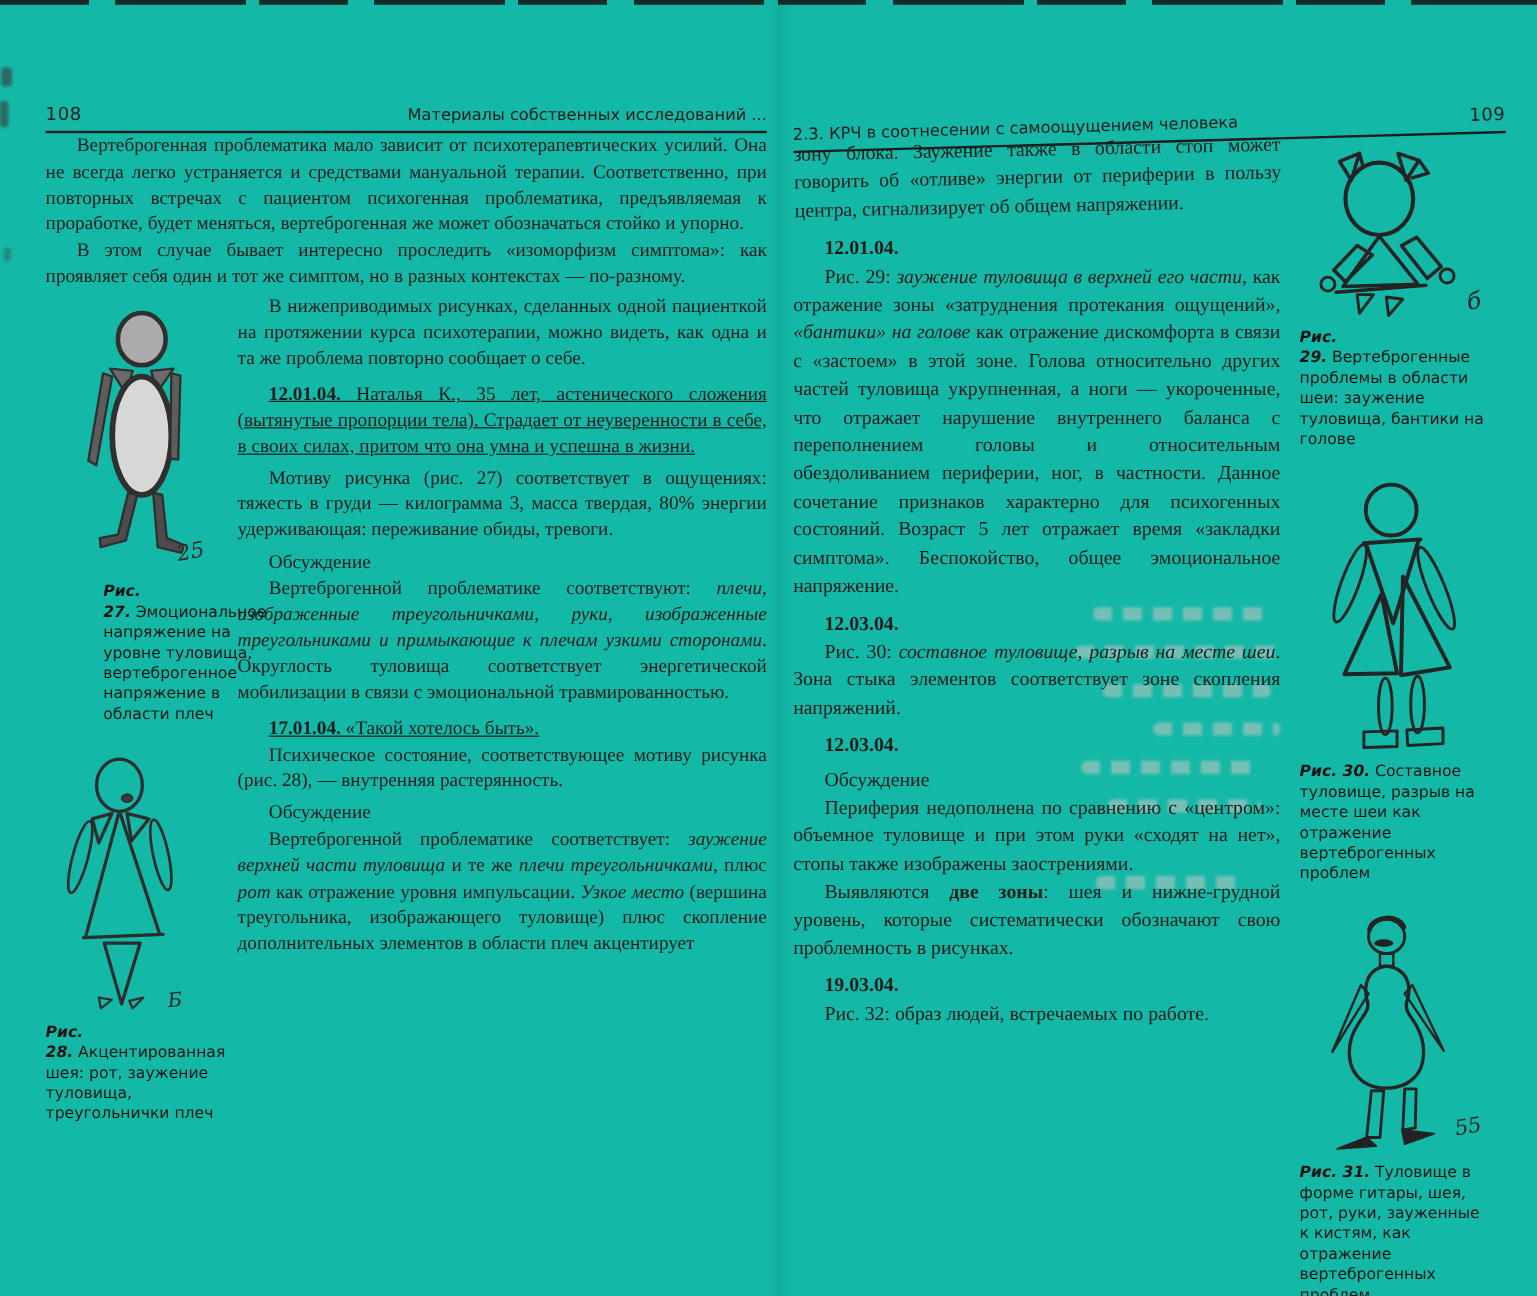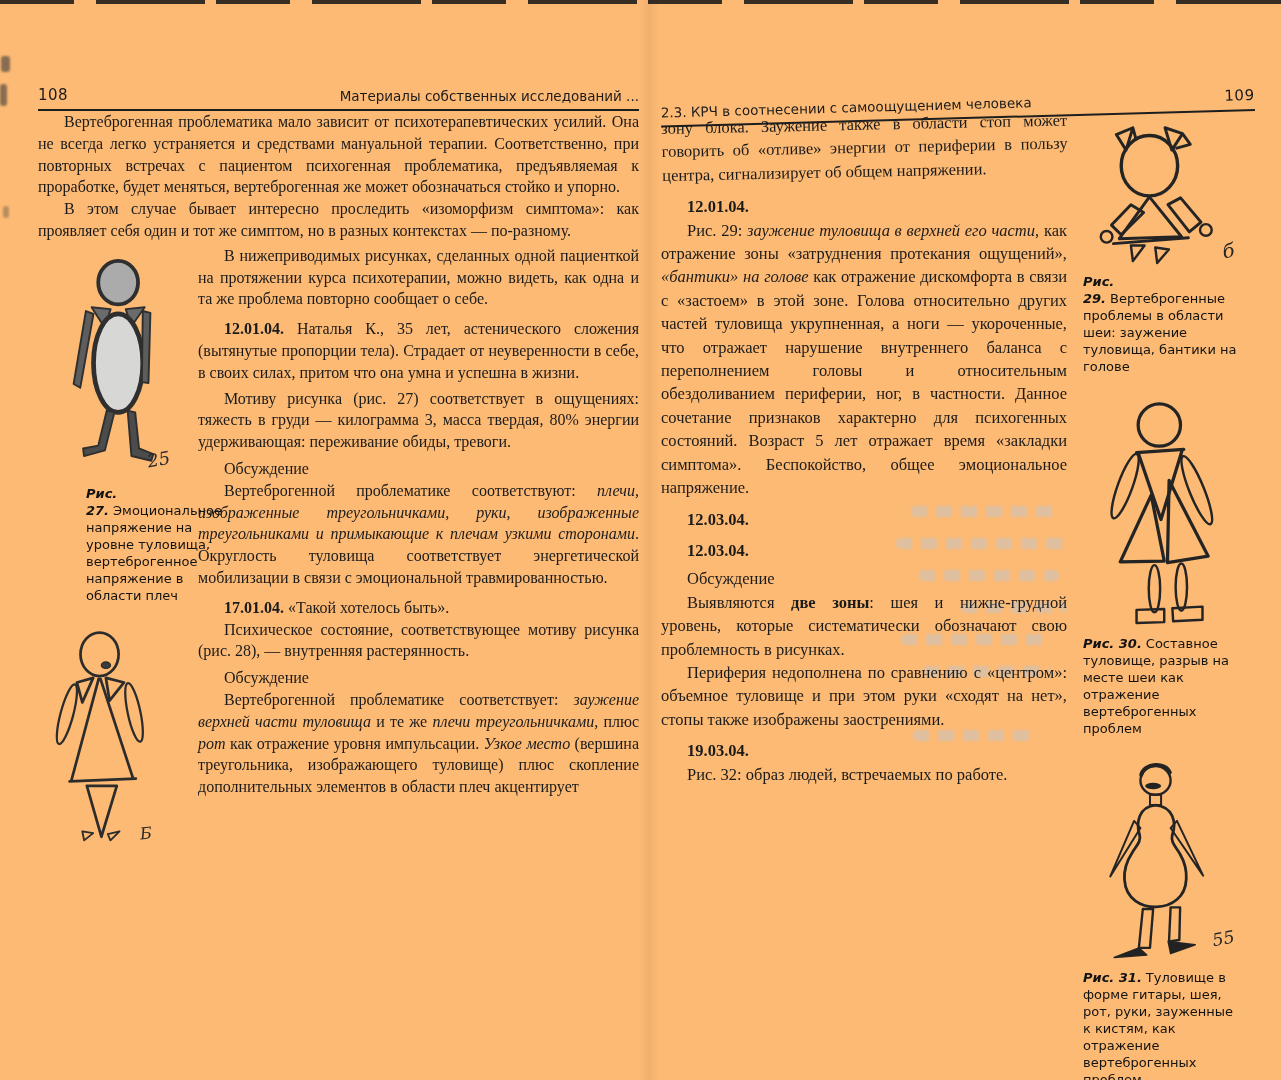--- a/index.html
+++ b/index.html
@@ -1,16 +1,16 @@
 <!DOCTYPE html>
 <html lang="ru"><head>
 <meta charset="utf-8">
 <style>
   html,body{margin:0;padding:0;background:#e9e9e7;}
-  .canvas{position:relative;width:1281px;height:1080px;background:#fdba74;overflow:hidden;
+  .canvas{position:relative;width:1281px;height:1080px;background:#14b8a6;overflow:hidden;
           font-family:"Liberation Serif","DejaVu Serif",serif;color:#1b1b1b;}
   
   .edge-top{position:absolute;left:0;top:0;width:100%;height:4px;opacity:.85;
     background:repeating-linear-gradient(90deg,#141414 0 74px,transparent 74px 96px,#141414 96px 205px,transparent 205px 216px);}
   .edge-smudge{position:absolute;background:#3a3a3a;border-radius:3px;filter:blur(1.2px);opacity:.6;}
   .s1{left:1px;top:56px;width:9px;height:16px;}
   .s2{left:0;top:84px;width:7px;height:22px;}
   .s3{left:3px;top:206px;width:6px;height:12px;opacity:.35;}
   .gutter{position:absolute;left:638px;top:0;width:22px;height:100%;
     background:linear-gradient(90deg,rgba(0,0,0,0) 0%,rgba(0,0,0,.05) 50%,rgba(0,0,0,0) 100%);}
@@ -29,21 +29,21 @@
   .page-right .pg-header{transform:rotate(-1.6deg);transform-origin:100% 100%;}
 
   .heading{font-family:"DejaVu Sans","Liberation Sans",sans-serif;font-size:17px;font-weight:bold;
     margin:12px 0 4px 2px;letter-spacing:-.2px;}
 
   .page-left .body{font-size:16px;line-height:21.8px;}
   .page-right .body{font-size:16.5px;line-height:23.4px;}
   p{margin:0;}
   .jp{text-align:justify;text-indent:26px;}
   .noind{text-indent:0;}
-  .mt8{margin-top:8px;}
+  .mt8{margin-top:8px;text-decoration:underline;}
   .mt4{margin-top:4px;}
   .subhead{font-weight:normal;text-indent:26px;margin-top:5px;}
   .date{font-weight:bold;text-indent:26px;margin-top:8px;}
   .seg-b{font-weight:bold;}
   .seg-i{font-style:italic;}
   .skew1{transform:rotate(-1.2deg);transform-origin:0 0;}
 
   .columns{display:flex;margin-top:3px;}
   .figcol{width:160px;flex:0 0 160px;}
   .textcol{flex:1;min-width:0;}
@@ -111,20 +111,23 @@
               <path d="M54 56 L24 168 M56 56 L92 166"></path>
               <path d="M22 169 L95 166"></path>
               <ellipse cx="19" cy="95" rx="7" ry="34" transform="rotate(15 19 95)" stroke-width="2.5"></ellipse>
               <ellipse cx="93" cy="93" rx="7" ry="33" transform="rotate(-12 93 93)" stroke-width="2.5"></ellipse>
               <path d="M41 174 L74 174 L57 230 Z"></path>
               <path d="M36 224 L48 226 L38 234 Z" stroke-width="2"></path>
               <path d="M64 227 L77 224 L67 234 Z" stroke-width="2"></path>
             </g>
             <text class="sig" x="100" y="233" font-size="18" fill="#262626" transform="rotate(-6 100 233)">Б</text>
           </svg>
+          <figcaption class="cap" style="margin-top:8px;width:152px;">
+            <span class="cap-label">Рис. 28.</span><span>Акцентированная шея: рот, заужение туловища, треугольнички плеч</span>
+          </figcaption>
         </figure>
       </aside>
 
       <div class="textcol body">
         <p class="jp">В нижеприводимых рисунках, сделанных одной пациенткой на протяжении курса психотерапии, можно видеть, как одна и та же проблема повторно сообщает о себе.</p>
         <p class="jp mt8"><span class="seg-b">12.01.04.</span><span> Наталья К., 35 лет, астенического сложения (вытянутые пропорции тела). Страдает от неуверенности в себе, в своих силах, притом что она умна и успешна в жизни.</span></p>
         <p class="jp mt4">Мотиву рисунка (рис. 27) соответствует в ощущениях: тяжесть в груди — килограмма 3, масса твердая, 80% энергии удерживающая: переживание обиды, тревоги.</p>
         <p class="subhead">Обсуждение</p>
         <p class="jp"><span>Вертеброгенной проблематике соответствуют: </span><span class="seg-i">плечи, изображенные треугольничками, руки, изображенные треугольниками и примыкающие к плечам узкими сторонами</span><span>. Округлость туловища соответствует энергетической мобилизации в связи с эмоциональной травмированностью.</span></p>
         <p class="jp mt8"><span class="seg-b">17.01.04.</span><span> «Такой хотелось быть».</span></p>
@@ -148,24 +151,25 @@
     <div class="smudge" style="left:240px;top:548px;width:150px;"></div>
     <div class="smudge" style="left:262px;top:580px;width:128px;"></div>
     <div class="smudge" style="left:252px;top:644px;width:118px;"></div>
 
     <div class="content">
       <div class="maincol body">
         <p class="jp noind skew1">зону блока. Заужение также в области стоп может говорить об «отливе» энергии от периферии в пользу центра, сигнализирует об общем напряжении.</p>
         <p class="date">12.01.04.</p>
         <p class="jp"><span>Рис. 29: </span><span class="seg-i">заужение туловища в верхней его части</span><span>, как отражение зоны «затруднения протекания ощущений», </span><span class="seg-i">«бантики» на голове</span><span> как отражение дискомфорта в связи с «застоем» в этой зоне. Голова относительно других частей туловища укрупненная, а ноги — укороченные, что отражает нарушение внутреннего баланса с переполнением головы и относительным обездоливанием периферии, ног, в частности. Данное сочетание признаков характерно для психогенных состояний. Возраст 5 лет отражает время «закладки симптома». Беспокойство, общее эмоциональное напряжение.</span></p>
         <p class="date">12.03.04.</p>
+        <p class="jp"><span>Рис. 30: </span><span class="seg-i">составное туловище, разрыв на месте шеи</span><span>. Зона стыка элементов соответствует зоне скопления напряжений.</span></p>
         <p class="date">12.03.04.</p>
         <p class="subhead">Обсуждение</p>
+        <p class="jp">Периферия недополнена по сравнению с «центром»: объемное туловище и при этом руки «сходят на нет», стопы также изображены заострениями.</p>
         <p class="jp"><span>Выявляются </span><span class="seg-b">две зоны</span><span>: шея и нижне-грудной уровень, которые систематически обозначают свою проблемность в рисунках.</span></p>
-        <p class="jp">Периферия недополнена по сравнению с «центром»: объемное туловище и при этом руки «сходят на нет», стопы также изображены заострениями.</p>
         <p class="date">19.03.04.</p>
         <p class="jp">Рис. 32: образ людей, встречаемых по работе.</p>
       </div>
 
       <aside class="margincol">
 
         <figure class="fig" style="margin-top:2px;">
           <svg width="156" height="146" viewBox="0 0 160 150" style="margin-left:4px;">
             <g fill="none" stroke="#242424" stroke-linecap="round" stroke-linejoin="round" stroke-width="3">
               <ellipse cx="64" cy="48" rx="29" ry="31" stroke-width="3.5"></ellipse>

